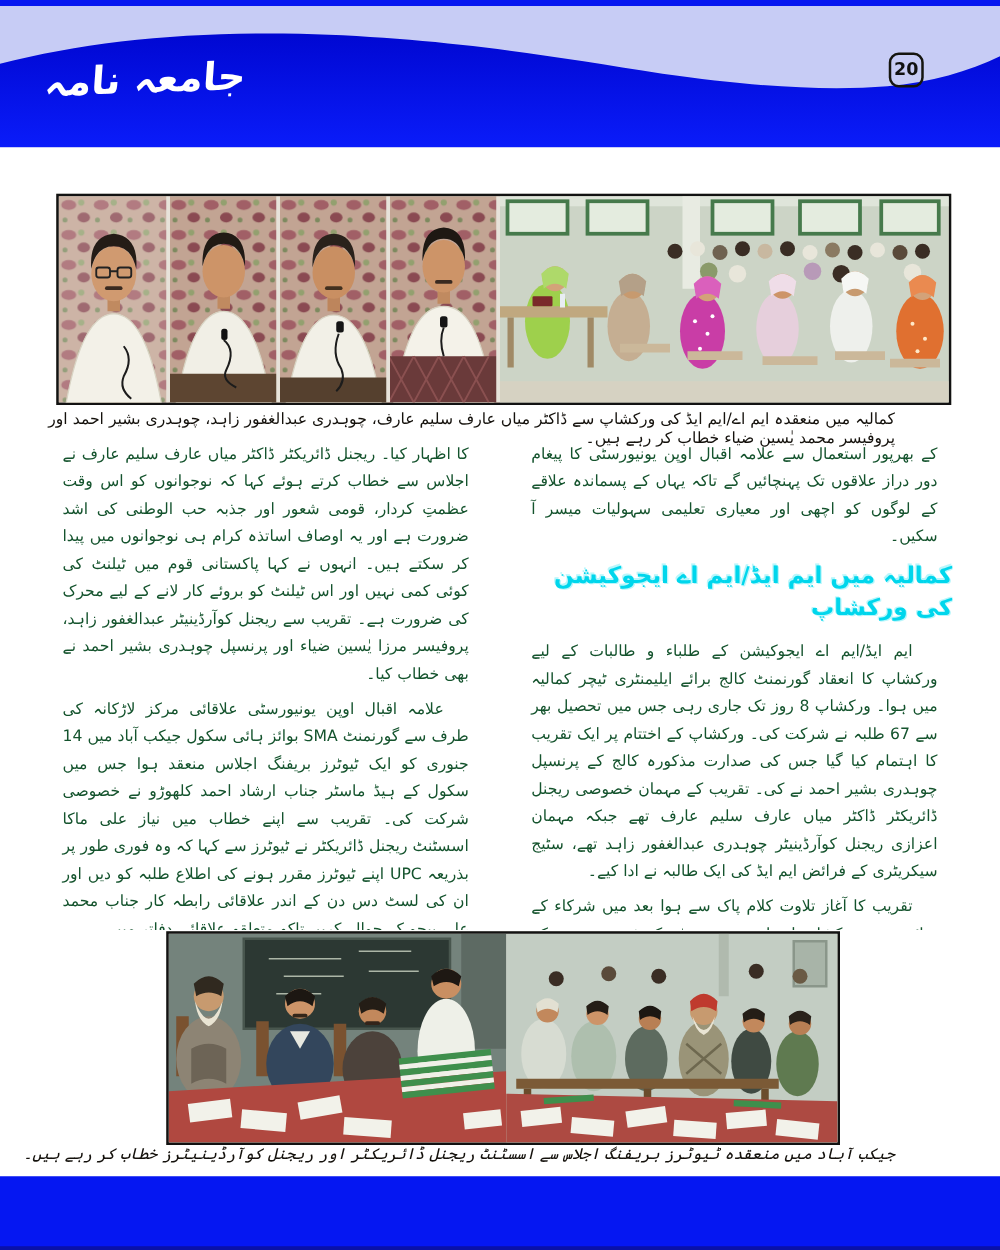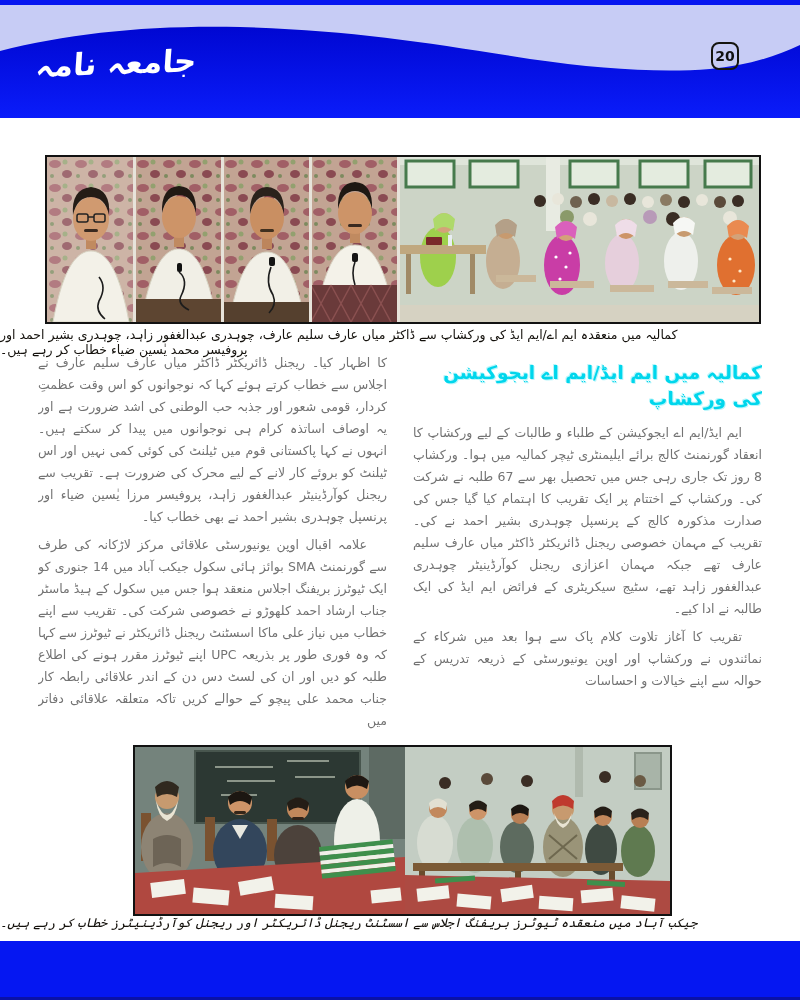--- a/index.html
+++ b/index.html
@@ -21,33 +21,33 @@
     display:flex;align-items:center;justify-content:center;
     font-size:14px;font-weight:600;color:#111;
   }
   
   .photo{position:absolute;border:2px solid #121212;background:#d8d4c8;}
   .photo-top{left:45px;top:155px;width:712px;height:165px;}
   .photo-bottom{left:133px;top:745px;width:535px;height:167px;}
   .photo svg{display:block;}
   
   .caption{
-    position:absolute;left:0;width:716px;text-align:left;direction:rtl;
+    position:absolute;left:0;width:716px;text-align:right;direction:rtl;
     font-size:12.5px;color:#14110c;
   }
   .caption-top{top:327px;}
   .caption-bottom{top:915px;font-style:italic;}
   
   .columns{
     position:absolute;top:352px;left:38px;width:724px;height:392px;
     display:flex;gap:26px;direction:rtl;overflow:hidden;
   }
   .col{flex:1;min-width:0;}
   .col p{
-    margin:0 0 6px;font-size:12.5px;line-height:22px;color:#737373;
+    margin:0 12px 6px;font-size:12.5px;line-height:22px;color:#14532d;
     text-align:justify;direction:rtl;
   }
   .col p.indent{text-indent:20px;}
   .cyan-heading{
     margin:8px 0 10px;text-align:right;direction:rtl;
     font-size:18.5px;line-height:26px;font-weight:bold;
     color:#00d6ec;text-shadow:1px 1px 0 #b9f6fb, -1px -1px 0 #b9f6fb;
     letter-spacing:0.5px;
   }
   
@@ -221,20 +221,21 @@
       <rect y="148" width="359" height="17" fill="#d6d2c2"></rect>
     </g>
   </svg>
 </figure>
 
 <div class="caption caption-top">کمالیہ میں منعقدہ ایم اے/ایم ایڈ کی ورکشاپ سے ڈاکٹر میاں عارف سلیم عارف، چوہدری عبدالغفور زاہد، چوہدری بشیر احمد اور پروفیسر محمد یٰسین ضیاء خطاب کر رہے ہیں۔</div>
 
 <div class="columns">
 
   <div class="col">
+    <p>کے بھرپور استعمال سے علامہ اقبال اوپن یونیورسٹی کا پیغام دور دراز علاقوں تک پہنچائیں گے تاکہ یہاں کے پسماندہ علاقے کے لوگوں کو اچھی اور معیاری تعلیمی سہولیات میسر آ سکیں۔</p>
     <h2 class="cyan-heading">کمالیہ میں ایم ایڈ/ایم اے ایجوکیشن کی ورکشاپ</h2>
     <p class="indent">ایم ایڈ/ایم اے ایجوکیشن کے طلباء و طالبات کے لیے ورکشاپ کا انعقاد گورنمنٹ کالج برائے ایلیمنٹری ٹیچر کمالیہ میں ہوا۔ ورکشاپ 8 روز تک جاری رہی جس میں تحصیل بھر سے 67 طلبہ نے شرکت کی۔ ورکشاپ کے اختتام پر ایک تقریب کا اہتمام کیا گیا جس کی صدارت مذکورہ کالج کے پرنسپل چوہدری بشیر احمد نے کی۔ تقریب کے مہمان خصوصی ریجنل ڈائریکٹر ڈاکٹر میاں عارف سلیم عارف تھے جبکہ مہمان اعزازی ریجنل کوآرڈینیٹر چوہدری عبدالغفور زاہد تھے، سٹیج سیکریٹری کے فرائض ایم ایڈ کی ایک طالبہ نے ادا کیے۔</p>
     <p class="indent">تقریب کا آغاز تلاوت کلام پاک سے ہوا بعد میں شرکاء کے نمائندوں نے ورکشاپ اور اوپن یونیورسٹی کے ذریعہ تدریس کے حوالہ سے اپنے خیالات و احساسات</p>
   </div>
 
   <div class="col">
     <p>کا اظہار کیا۔ ریجنل ڈائریکٹر ڈاکٹر میاں عارف سلیم عارف نے اجلاس سے خطاب کرتے ہوئے کہا کہ نوجوانوں کو اس وقت عظمتِ کردار، قومی شعور اور جذبہ حب الوطنی کی اشد ضرورت ہے اور یہ اوصاف اساتذہ کرام ہی نوجوانوں میں پیدا کر سکتے ہیں۔ انہوں نے کہا پاکستانی قوم میں ٹیلنٹ کی کوئی کمی نہیں اور اس ٹیلنٹ کو بروئے کار لانے کے لیے محرک کی ضرورت ہے۔ تقریب سے ریجنل کوآرڈینیٹر عبدالغفور زاہد، پروفیسر مرزا یٰسین ضیاء اور پرنسپل چوہدری بشیر احمد نے بھی خطاب کیا۔</p>
     <p class="indent">علامہ اقبال اوپن یونیورسٹی علاقائی مرکز لاڑکانہ کی طرف سے گورنمنٹ SMA بوائز ہائی سکول جیکب آباد میں 14 جنوری کو ایک ٹیوٹرز بریفنگ اجلاس منعقد ہوا جس میں سکول کے ہیڈ ماسٹر جناب ارشاد احمد کلھوڑو نے خصوصی شرکت کی۔ تقریب سے اپنے خطاب میں نیاز علی ماکا اسسٹنٹ ریجنل ڈائریکٹر نے ٹیوٹرز سے کہا کہ وہ فوری طور پر بذریعہ UPC اپنے ٹیوٹرز مقرر ہونے کی اطلاع طلبہ کو دیں اور ان کی لسٹ دس دن کے اندر علاقائی رابطہ کار جناب محمد علی پیچو کے حوالے کریں تاکہ متعلقہ علاقائی دفاتر میں</p>
   </div>
 

